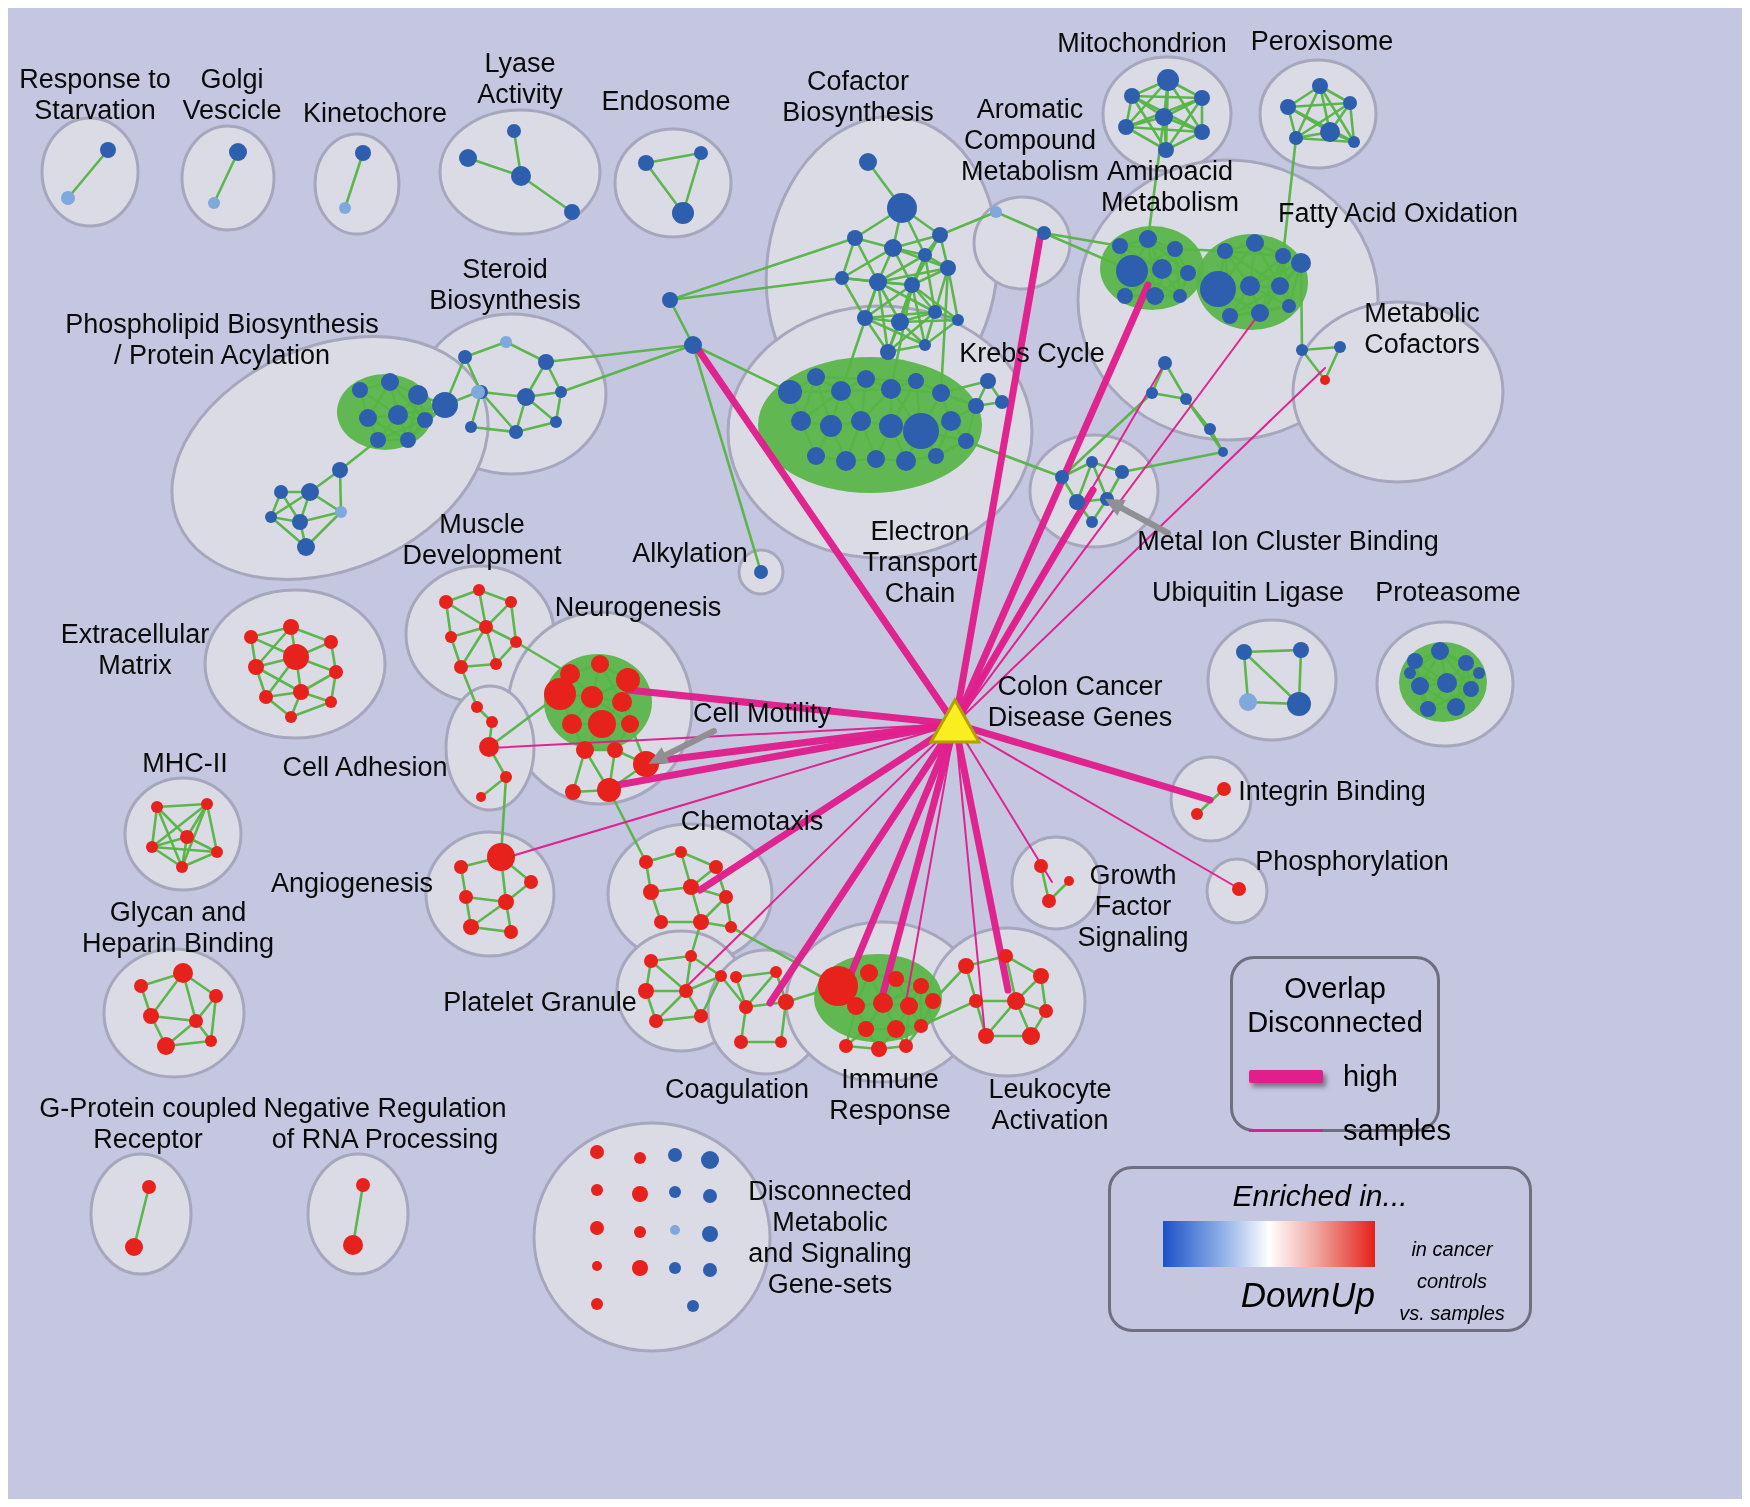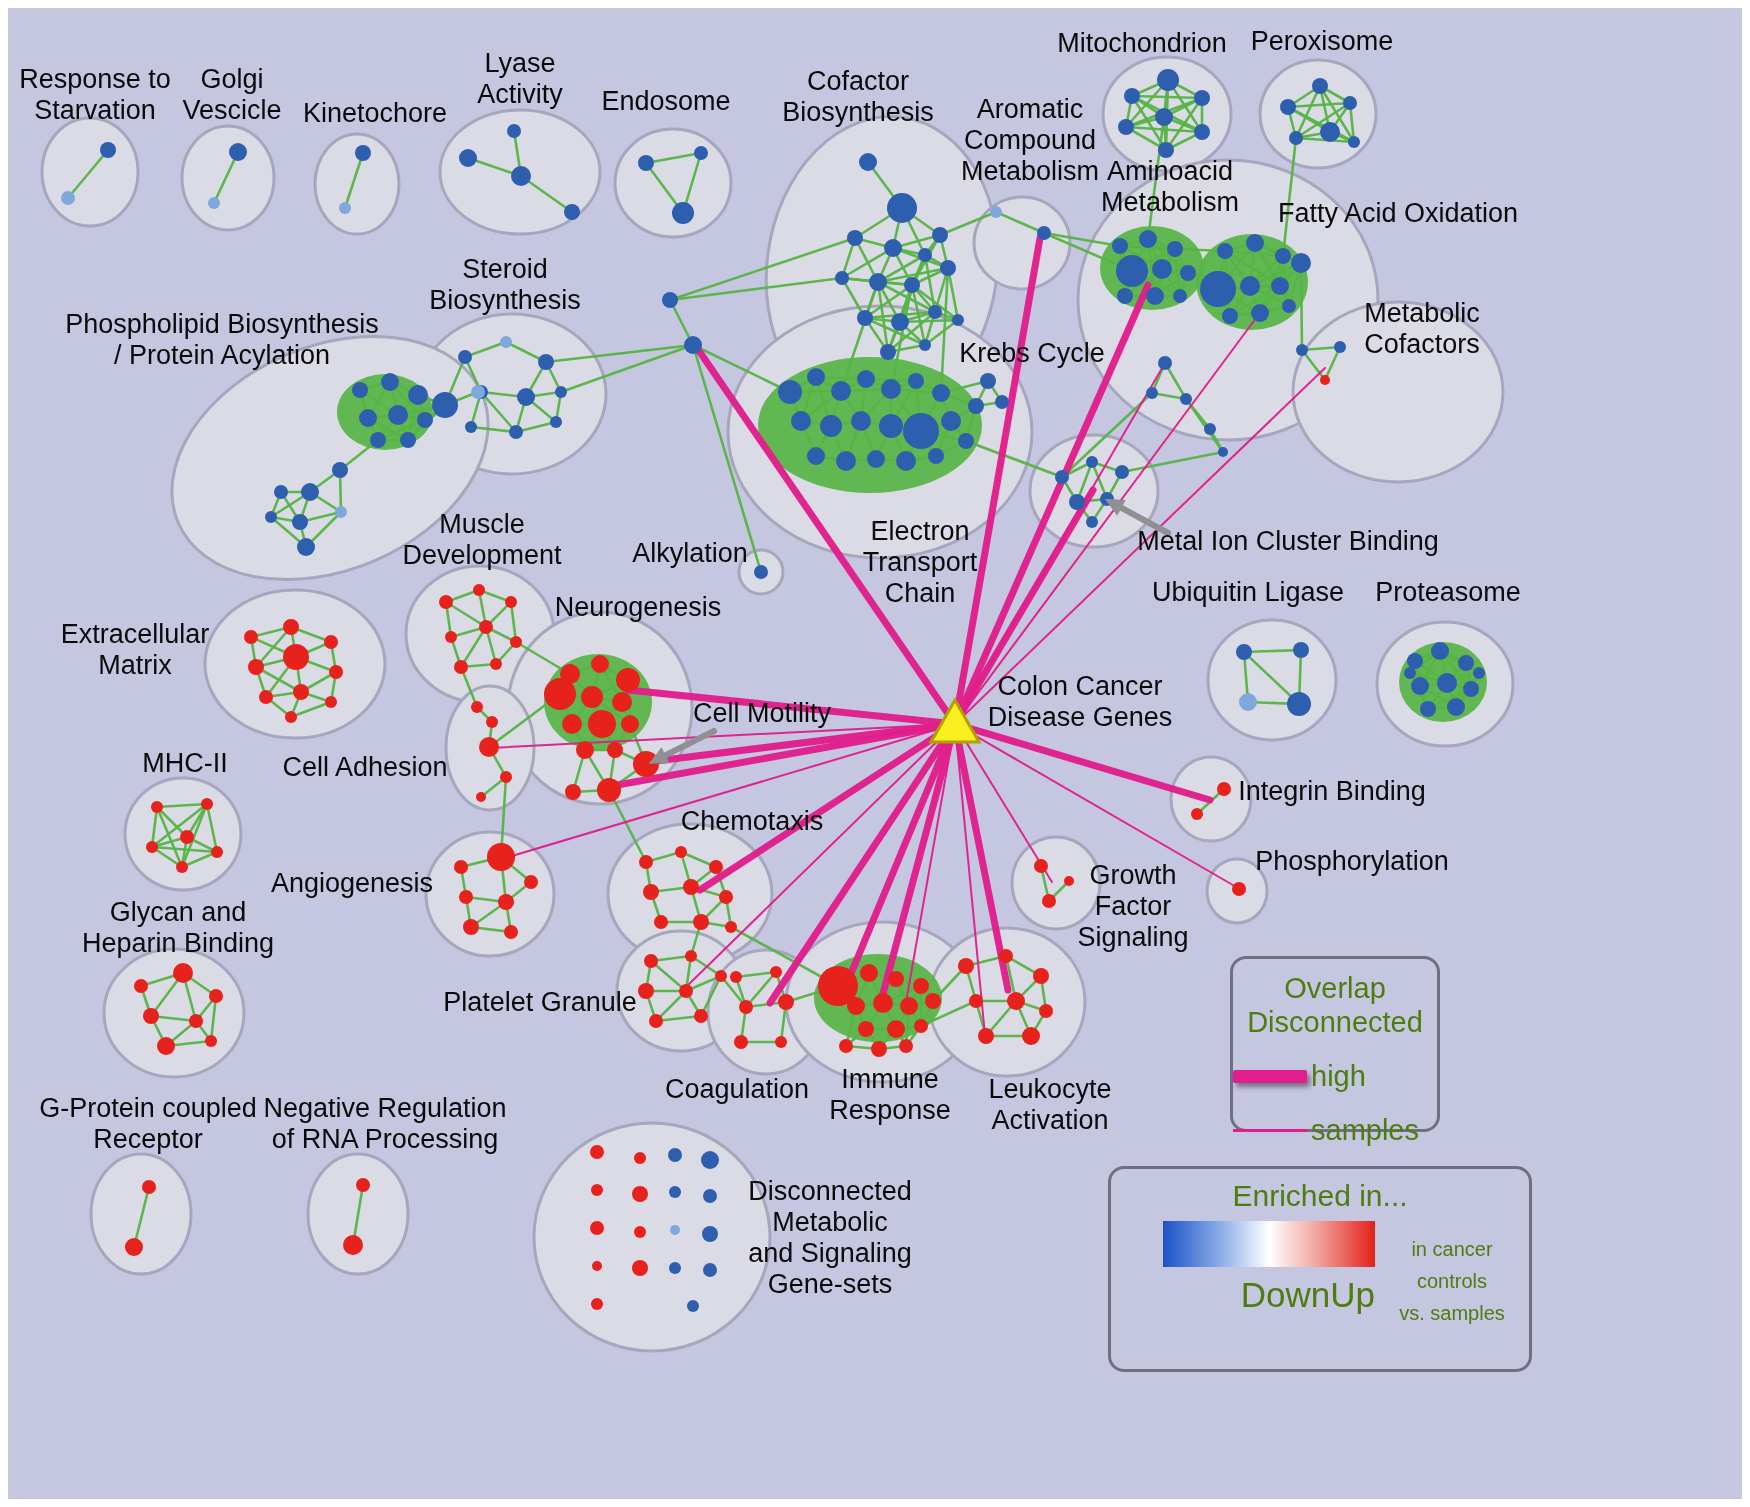--- a/index.html
+++ b/index.html
@@ -1,27 +1,27 @@
 <!DOCTYPE html>
 <html><head>
 <meta charset="utf-8">
 <style>
   html,body{margin:0;padding:0;background:#ffffff;}
   .figure{position:relative;width:1750px;height:1507px;font-family:"Liberation Sans",sans-serif;overflow:hidden;}
   #net{position:absolute;left:0;top:0;width:1750px;height:1507px;display:block;}
   text{font-family:"Liberation Sans",sans-serif;}
-  .legend{position:absolute;border:3px solid #6f6f80;border-radius:16px;color:#4d7c0f;box-sizing:border-box;background:transparent;}
+  .legend{position:absolute;border:3px solid #6f6f80;border-radius:24px;color:#000000;box-sizing:border-box;background:transparent;}
   .legend-overlap{left:1230px;top:956px;width:210px;height:176px;}
   .lo-title{text-align:center;font-size:29px;line-height:34px;margin-top:12px;}
   .lo-title span{display:block;}
-  .lo-row{display:flex;align-items:center;gap:4px;margin-top:21px;font-size:29px;}
+  .lo-row{display:flex;align-items:center;gap:20px;padding-left:16px;margin-top:21px;font-size:29px;}
   .sw{display:inline-block;width:74px;flex:0 0 74px;background:#e11e8c;}
   .sw-high{height:13px;border-radius:2px;box-shadow:3px 4px 5px rgba(50,50,60,0.55);}
   .sw-moderate{height:3px;}
-  .legend-enriched{left:1108px;top:1166px;width:424px;height:206px;}
+  .legend-enriched{left:1108px;top:1166px;width:424px;height:166px;font-style:italic;}
   .le-title{text-align:center;font-size:30px;margin-top:10px;}
   .le-body{display:flex;margin-top:8px;}
   .le-gradwrap{margin-left:52px;width:212px;}
   .le-gradient{width:212px;height:46px;}
   .le-updown{display:flex;justify-content:flex-end;font-size:35px;margin-top:8px;}
   .le-side{flex:1;text-align:center;font-size:20px;line-height:32px;margin-top:12px;}
   .le-side span{display:block;}
 </style>
 </head>
 <body>

